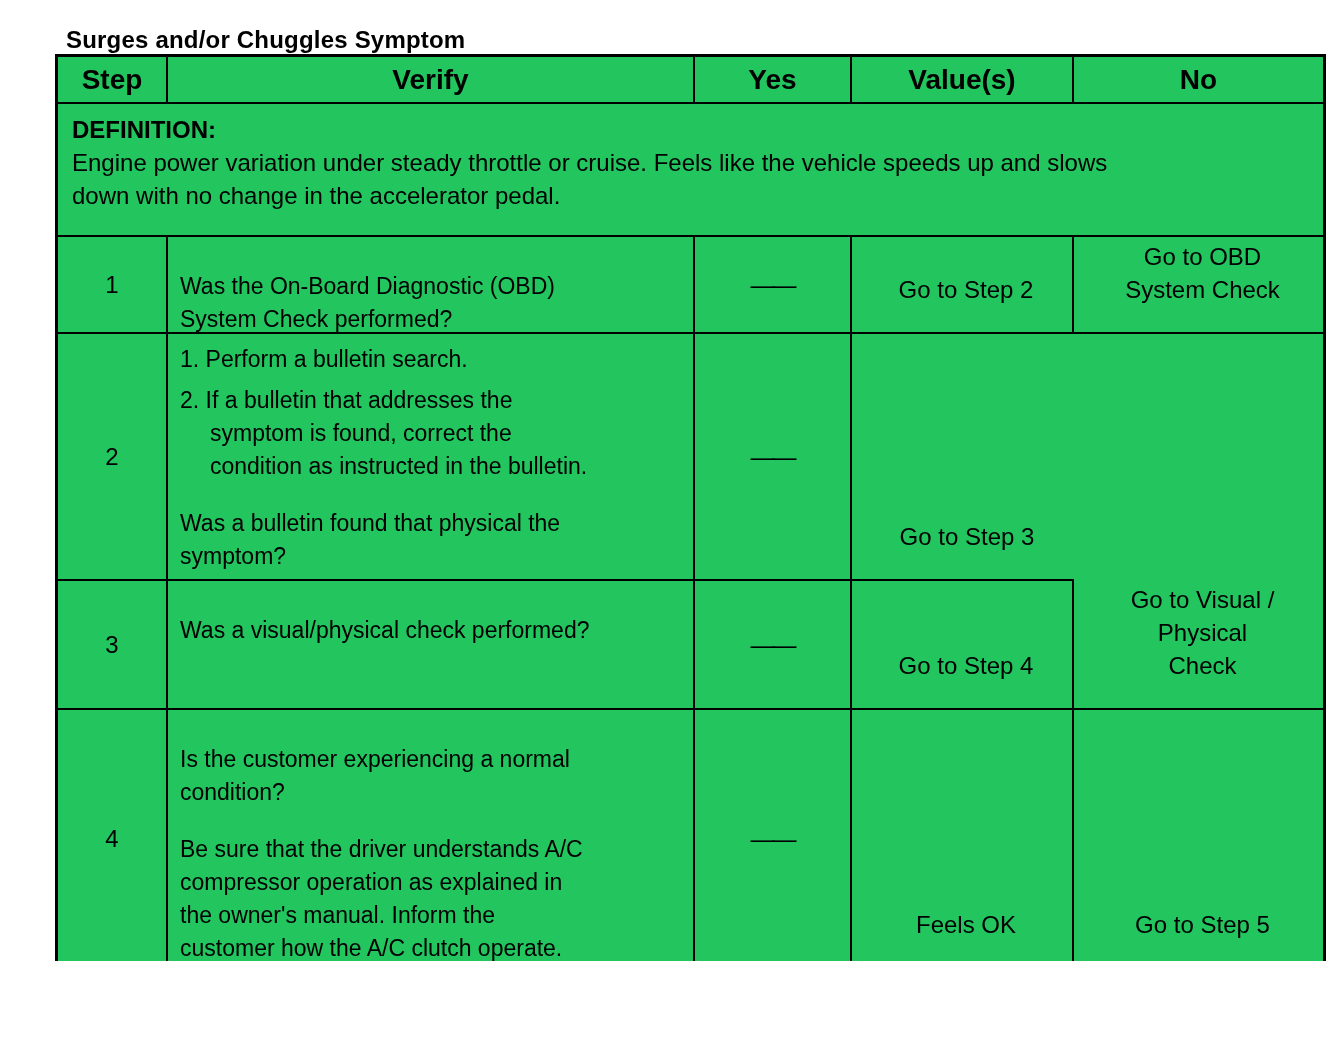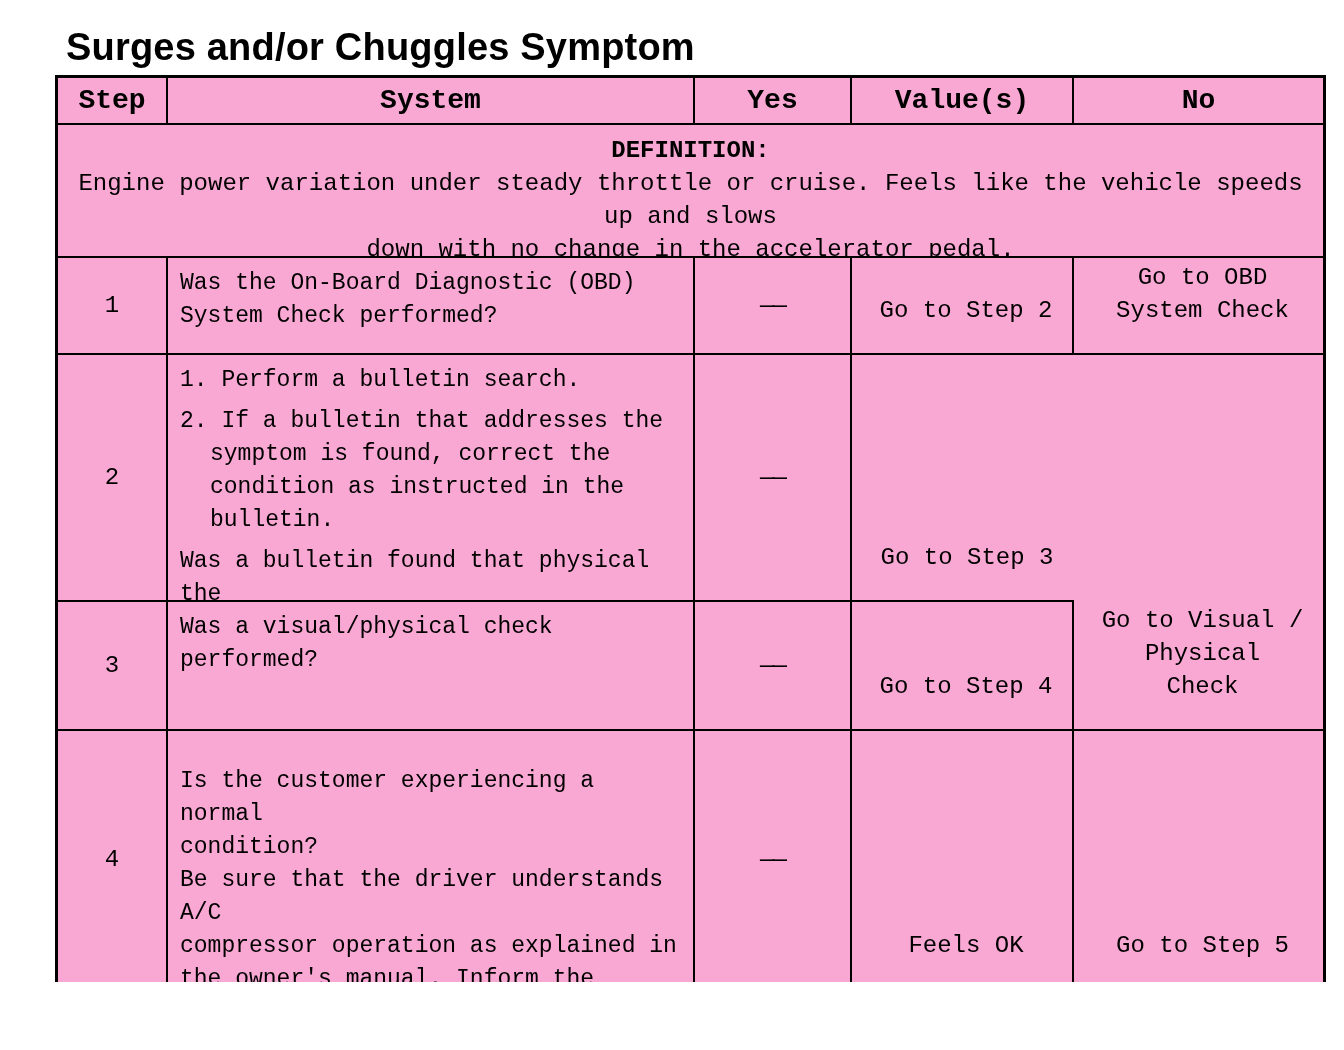--- a/index.html
+++ b/index.html
@@ -7,34 +7,33 @@
     width: 1344px;
     height: 1050px;
     background: #ffffff;
     color: #000000;
     font-family: "Liberation Sans", "DejaVu Sans", sans-serif;
   }
   .page {
     padding: 26px 0 0 55px;
   }
   .page-title {
-    font-size: 38px;
+    font-size: 24px;
     font-weight: bold;
     margin-left: 11px;
-    margin-bottom: 6px;
+    margin-bottom: 0;
     letter-spacing: 0.2px;
   }
   .diag-table {
     width: 1271px;
     height: 907px;
     border: 3px solid #000;
     border-bottom: none;
     overflow: hidden;
-    background: #f9a8d4;
-    font-family: Liberation Mono, monospace;
+    background: #22c55e;
   }
   .t-row {
     display: grid;
     grid-template-columns: 110px 527px 157px 222px 249px;
   }
   .cell {
     border-right: 2px solid #000;
     border-bottom: 2px solid #000;
     overflow: hidden;
   }
@@ -45,21 +44,21 @@
   .t-row.header { height: 47px; }
   .header .cell {
     display: flex;
     align-items: center;
     justify-content: center;
     font-size: 28px;
     font-weight: bold;
   }
 
   
-  .t-row.definition-row { height: 133px; text-align: center; }
+  .t-row.definition-row { height: 133px; }
   .definition-cell {
     grid-column: 1 / -1;
     border-right: none;
     padding: 9px 14px;
     font-size: 24px;
     line-height: 33px;
   }
   .definition-label { font-weight: bold; }
   .definition-text { white-space: pre-line; }
 
@@ -73,21 +72,21 @@
     display: flex;
     align-items: center;
     justify-content: center;
     font-size: 24px;
   }
   .action-cell {
     padding: 9px 12px 9px 12px;
     font-size: 23px;
     line-height: 33px;
   }
-  .action-cell .txt { white-space: pre-line; }
+  .action-cell .txt { white-space: pre-line; margin-top: 24px; }
   .action-item { margin-bottom: 8px; white-space: pre-line; }
   .action-item.hang { padding-left: 30px; text-indent: -30px; }
   .para2 { margin-top: 25px; }
   .values-cell {
     display: flex;
     align-items: center;
     justify-content: center;
     font-size: 24px;
     letter-spacing: -2px;
   }
@@ -107,21 +106,21 @@
 <body>
 
 <div class="page">
 
   <h1 class="page-title">Surges and/or Chuggles Symptom</h1>
 
   <div class="diag-table">
 
     <div class="t-row header">
       <div class="cell">Step</div>
-      <div class="cell">System</div>
+      <div class="cell">Verify</div>
       <div class="cell">Yes</div>
       <div class="cell">Value(s)</div>
       <div class="cell last-col">No</div>
     </div>
 
     <div class="t-row definition-row">
       <div class="cell definition-cell">
         <div class="definition-label">DEFINITION:</div>
         <div class="definition-text">Engine power variation under steady throttle or cruise. Feels like the vehicle speeds up and slows
 down with no change in the accelerator pedal.</div>

